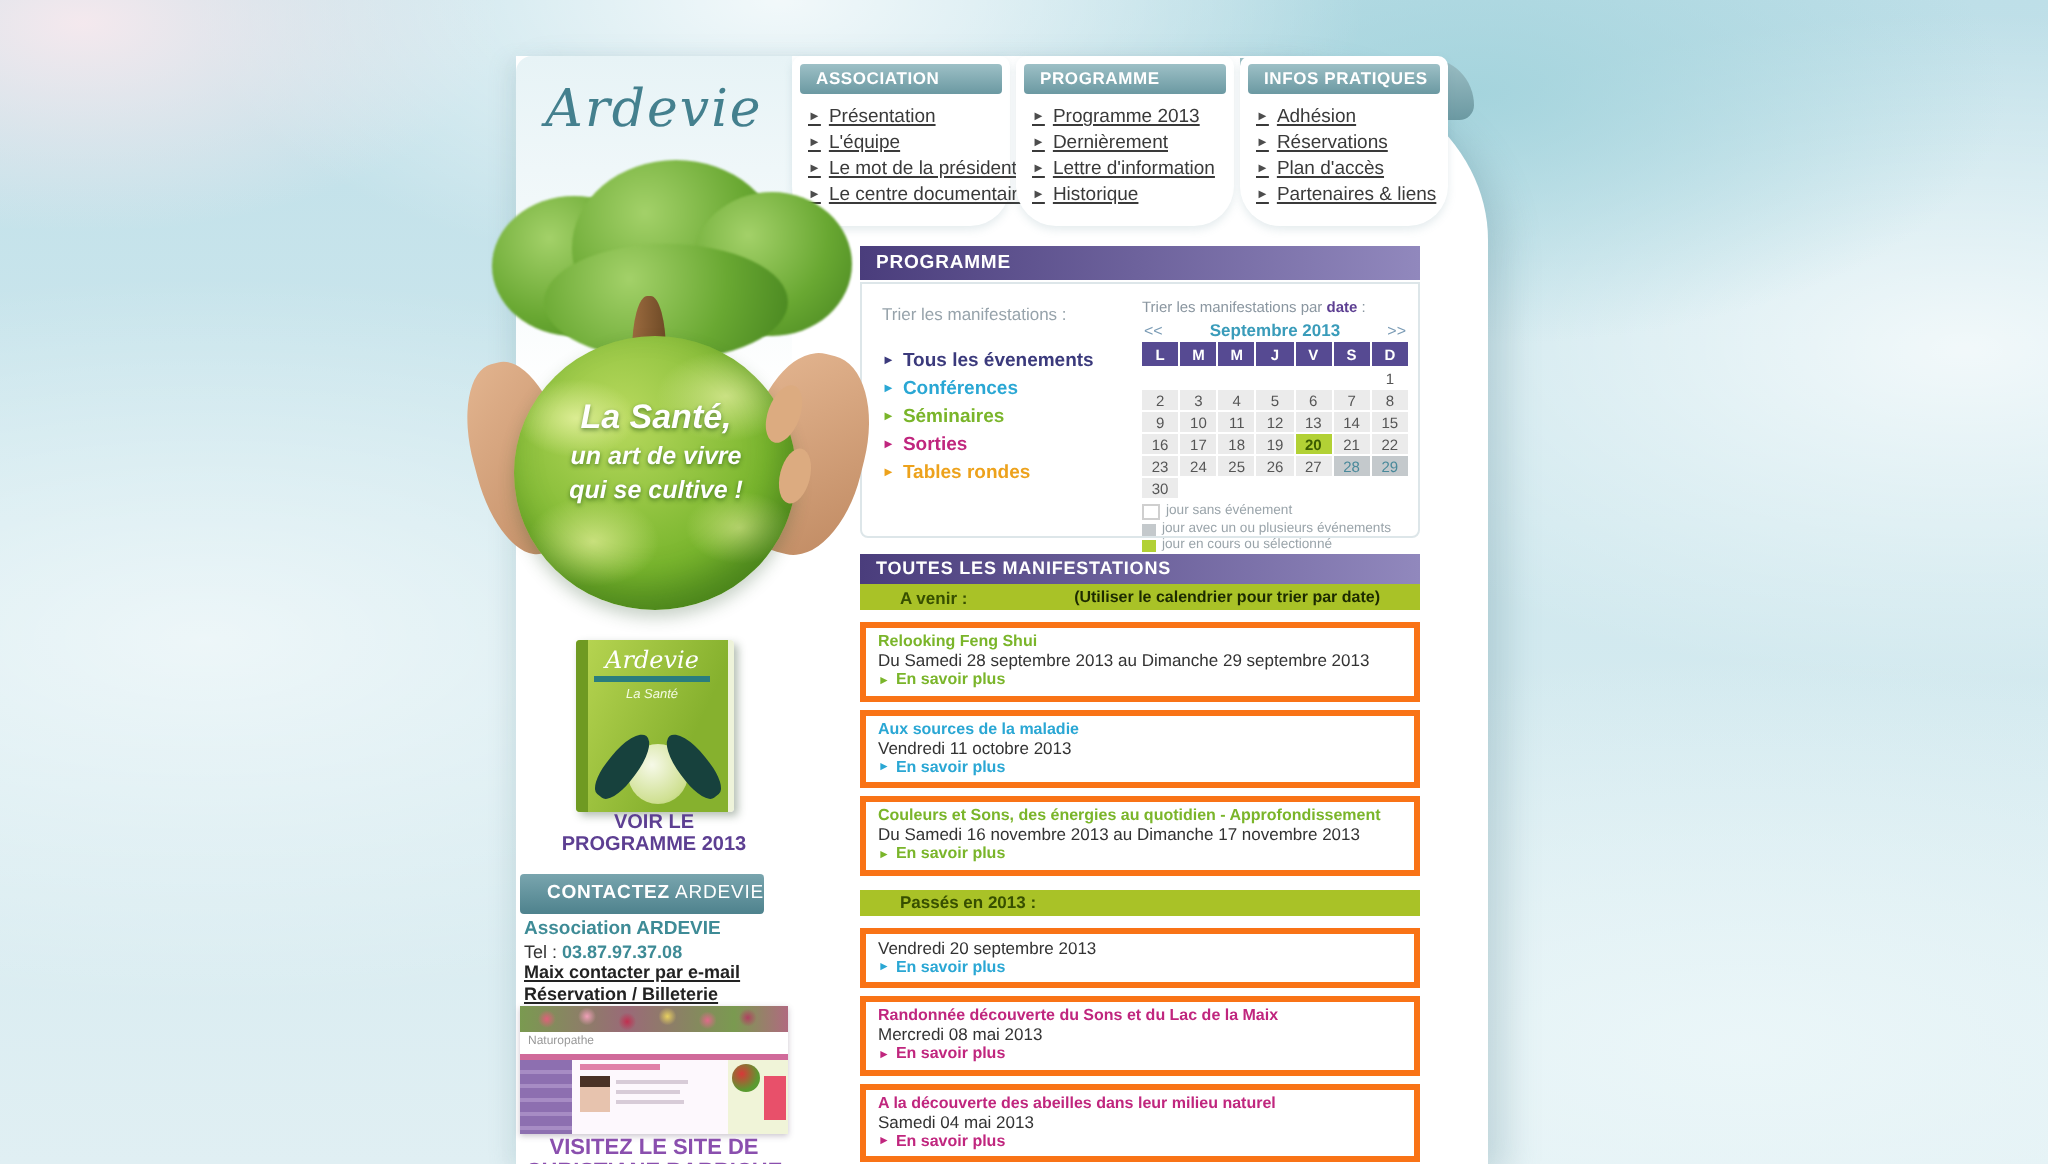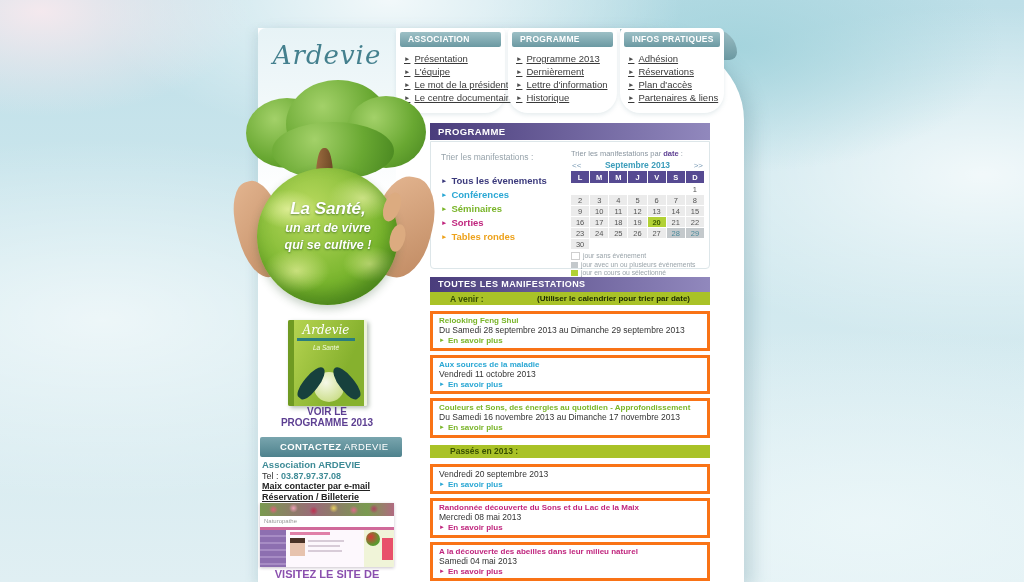--- a/index.html
+++ b/index.html
@@ -69,21 +69,21 @@
   .bro-globe{position:absolute;left:14px;top:12px;width:30px;height:30px;border-radius:50%;
     background:radial-gradient(circle at 40% 35%, #f6f9e8, #cfe092 70%, #a9c460 100%);}
   .bro-hand{position:absolute;width:15px;height:38px;background:#17413d;border-radius:50% 50% 40% 40%;}
   .bro-hand.l{left:4px;top:4px;transform:rotate(38deg);}
   .bro-hand.r{right:4px;top:4px;transform:rotate(-38deg);}
   .voir-link{position:absolute;left:258px;top:406px;width:138px;text-align:center;z-index:4;
     color:#5d3f92;font-weight:bold;font-size:10px;line-height:11px;cursor:pointer;}
   
   .contact-bar{position:absolute;left:260px;top:437px;width:122px;height:20px;z-index:4;
     background:linear-gradient(180deg,#79a5ae,#4e828d);border-radius:2px;color:#fff;
-    text-align:left;line-height:20px;font-size:9.5px;letter-spacing:.4px;cursor:pointer;padding-left:20px;}
+    text-align:right;line-height:20px;font-size:9.5px;letter-spacing:.4px;cursor:pointer;}
   .contact-bar b{font-weight:bold;}
   .contact-block{position:absolute;left:262px;top:460px;width:132px;z-index:4;font-size:9px;line-height:10.5px;color:#333;}
   .c-name{color:#3e8b96;font-weight:bold;font-size:9.5px;}
   .c-tel-num{color:#3e8b96;font-weight:bold;}
   .c-link{color:#222;text-decoration:underline;font-weight:bold;cursor:pointer;display:inline-block;}
   
   .minisite{position:absolute;left:260px;top:503px;width:134px;height:64px;z-index:4;cursor:pointer;
     box-shadow:0 1px 3px rgba(80,60,90,.3);overflow:hidden;background:#f7f2f8;}
   .ms-flowers{height:13px;
     background:

